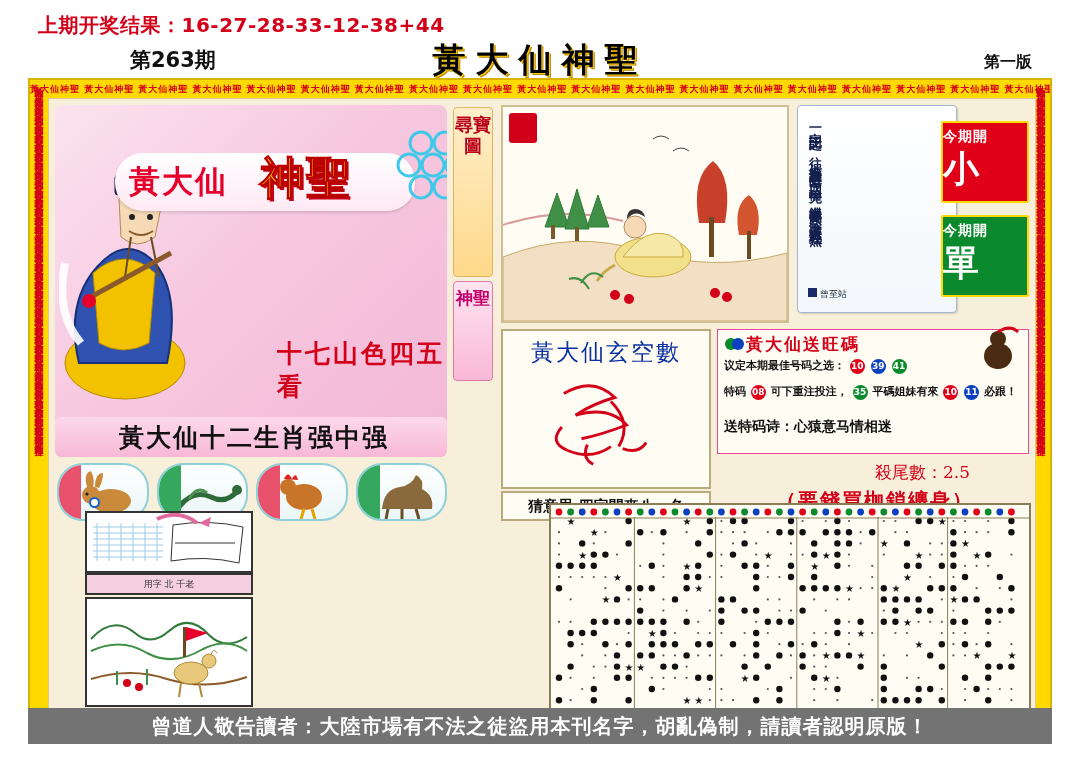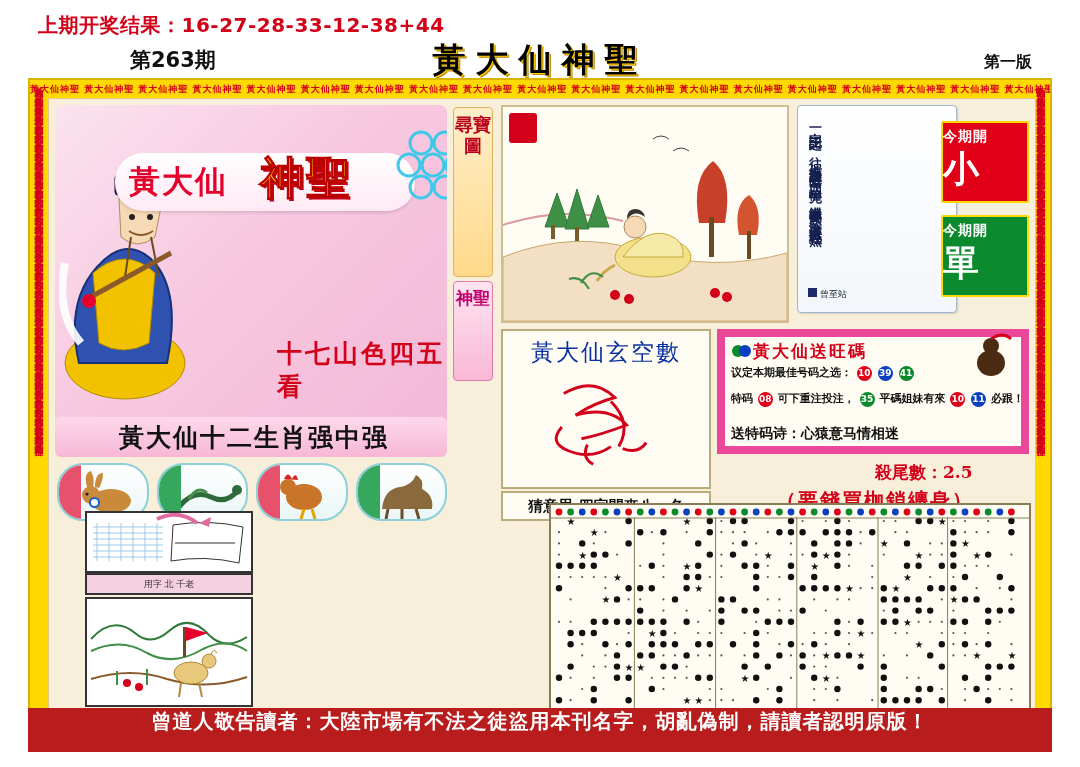--- a/index.html
+++ b/index.html
@@ -243,21 +243,21 @@
     background: #fffdf3; border: 2px solid #b9ab7c;
     text-align: center; line-height: 27px;
     font-family: "DejaVu Serif","Liberation Serif",serif;
     font-size: 15px; font-weight: bold; color: #111;
   }
 
   
   .wangma {
     position: absolute; left: 668px; top: 230px;
     width: 312px; height: 125px;
-    background: #fffdf3; border: 8px solid #ec4899;
+    background: #fffdf3; border: 1px solid #ec4899;
   }
   .wangma-title {
     position: absolute; left: 28px; top: 3px;
     font-family: "DejaVu Serif","Liberation Serif",serif;
     font-size: 17px; font-weight: bold; color: #d3001a;
     letter-spacing: 2px;
   }
   .wangma-row {
     position: absolute; left: 6px;
     font-size: 11px; color: #111; font-weight: bold;
@@ -269,21 +269,21 @@
     vertical-align: middle; margin: 0 1px;
     font-family: "DejaVu Sans","Liberation Sans",sans-serif;
   }
   .ball-red { background: #e00018; }
   .ball-green { background: #0a8a2c; }
   .ball-blue { background: #0a3fc0; }
 
   .shawei {
     position: absolute; left: 826px; top: 362px;
     font-family: "DejaVu Serif","Liberation Serif",serif;
-    font-size: 17px; font-weight: bold; color: #d3001a;
+    font-size: 17px; font-weight: normal; color: #d3001a;
   }
   .bottom-phrase {
     position: absolute; left: 676px; top: 388px;
     width: 300px; text-align: center;
     font-family: "DejaVu Serif","Liberation Serif",serif;
     font-size: 20px; font-weight: bold; color: #d3001a;
     letter-spacing: 2px;
   }
 
   
@@ -299,23 +299,23 @@
     position: absolute; left: 500px; top: 404px;
     width: 482px; height: 212px;
     background: #fffdf3; border: 2px solid #8a7d55;
     overflow: hidden;
   }
   .dots svg { display:block; }
 
   
   .footer {
     position: absolute; left: 28px; top: 708px;
-    width: 1024px; height: 44px;
-    background: #b91c1c;
-    display: flex; justify-content: center;
+    width: 1024px; height: 36px;
+    background: #737373;
+    display: flex; align-items: center; justify-content: center;
   }
   .footer-text {
     color: #ffffff; font-family: "DejaVu Serif","Liberation Serif",serif;
     font-size: 20px; font-weight: bold; letter-spacing: 1px;
   }
   .small-circle {
     position: absolute; left: 40px; top: 398px;
     width: 11px; height: 11px; border-radius: 50%;
     border: 2px solid #1560d0; background: #fff;
   }

